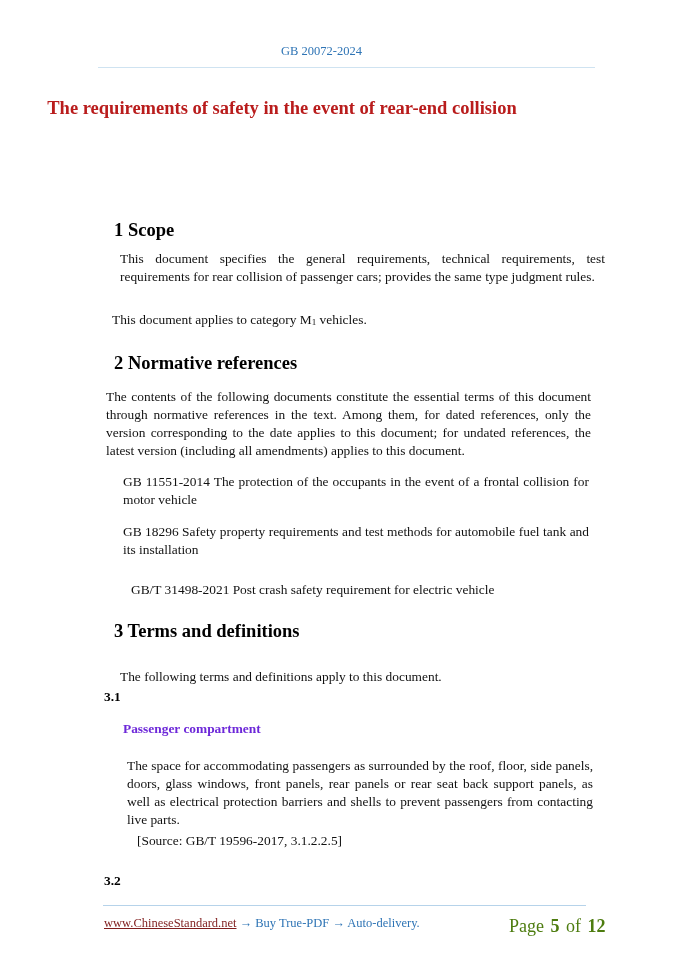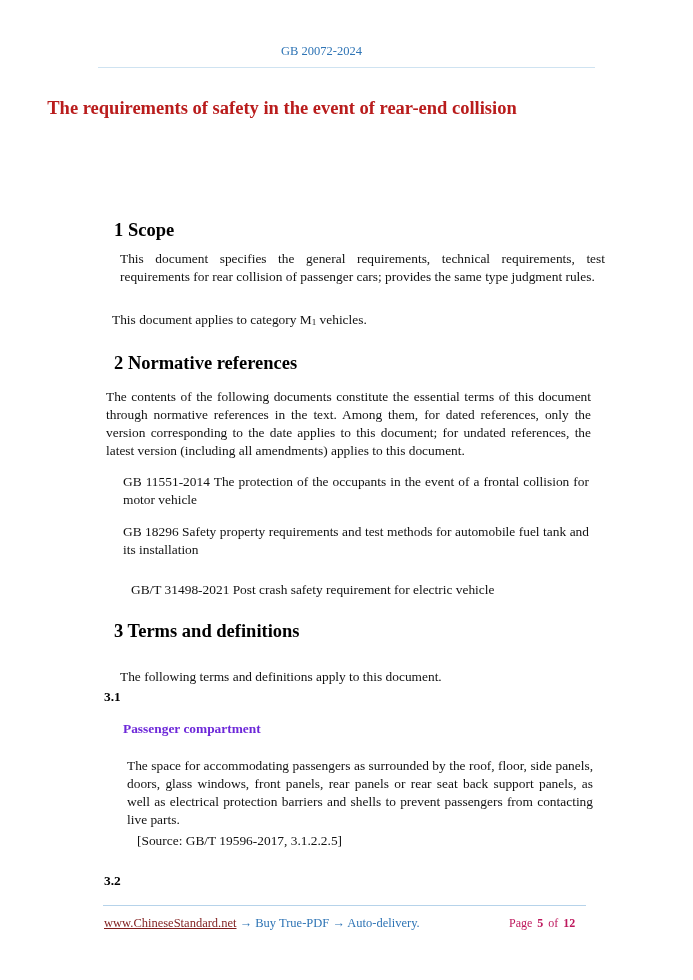--- a/index.html
+++ b/index.html
@@ -99,22 +99,22 @@
     white-space: nowrap;
   }
   .footer-left a {
     color: #7f1d1d;
     text-decoration: underline;
   }
   .footer-right {
     position: absolute;
     top: 916px;
     left: 509px;
-    font-size: 12px;
-    color: #be185d;
+    font-size: 18px;
+    color: #4d7c0f;
     white-space: nowrap;
     word-spacing: 2px;
   }
   .footer-right b { font-weight: bold; }
 </style>
 </head>
 <body>
 
 <div class="page-header">GB 20072-2024</div>
 <div class="header-rule"></div>

